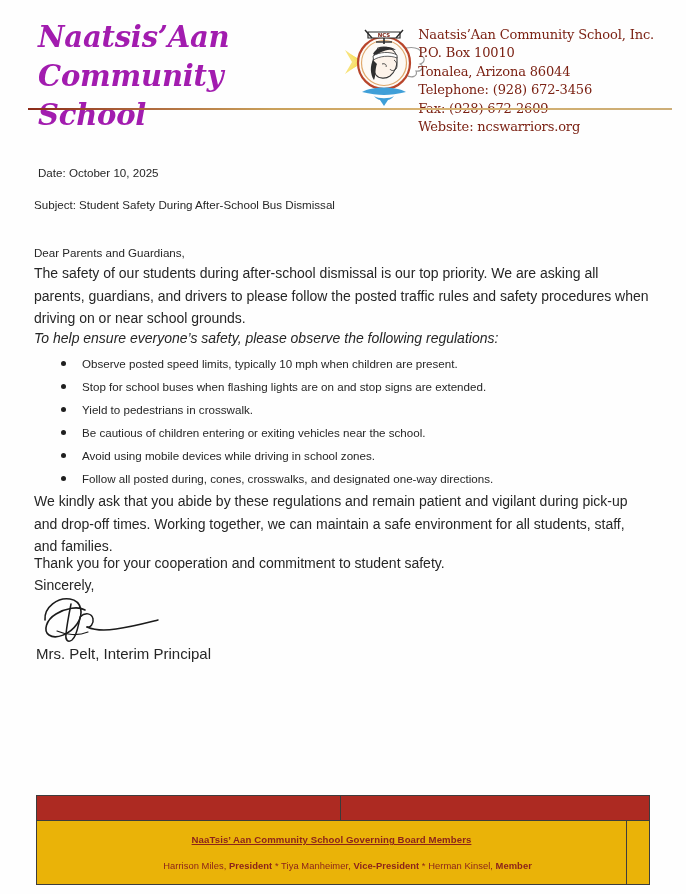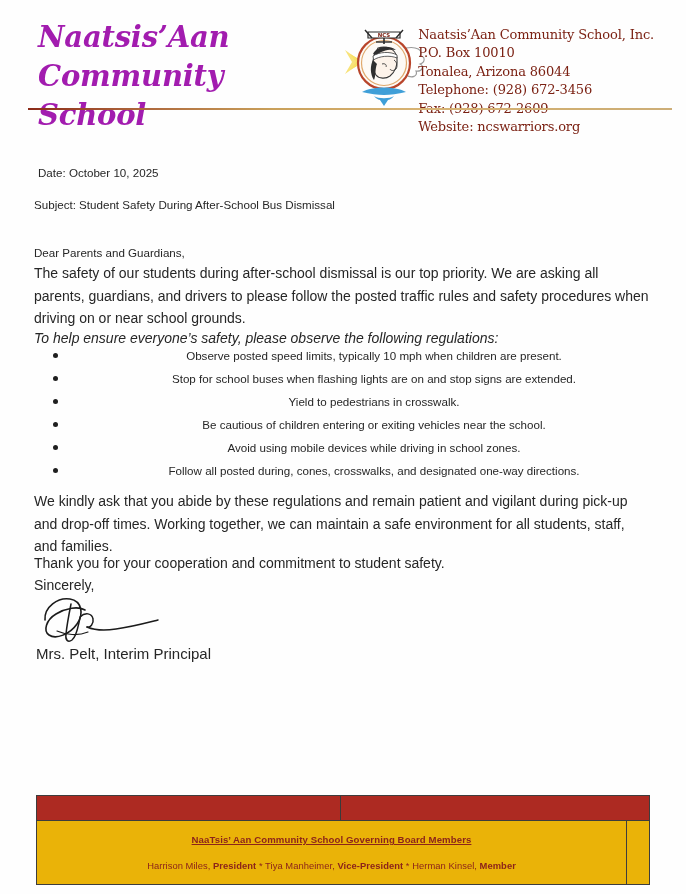--- a/index.html
+++ b/index.html
@@ -110,25 +110,24 @@
   .para-intro  { top: 150px; }
   .para-lead   { top: 215px; font-style: italic; }
   .para-close  { top: 378px; }
   .para-thanks { top: 428px; margin-top: 12px; }
   .sig-word    { top: 462px; }
 
   ul.rules {
     position: absolute;
     left: 52px;
     top: 238px;
-    margin: 0;
+    margin: 8px;
     padding: 0 0 0 22px;
     list-style: none;
     width: 600px;
-    text-align: center;
   }
   ul.rules li {
     position: relative;
     font-size: 11.6px;
     line-height: 1.0;
     color: #262626;
     margin-bottom: 11.5px;
   }
   ul.rules li .bullet {
     position: absolute;
@@ -206,21 +205,21 @@
     color: #8c241a;
     font-family: "Liberation Sans", sans-serif;
     font-size: 9.6px;
     font-weight: bold;
     text-decoration: underline;
     letter-spacing: 0.1px;
   }
   .board-members {
     position: absolute;
     top: 39px;
-    left: 0;
+    left: 16px;
     width: 100%;
     text-align: center;
     color: #8c241a;
     font-size: 9.4px;
     letter-spacing: 0.05px;
   }
   .board-members b { font-weight: bold; }
 </style>
 </head>
 <body>

